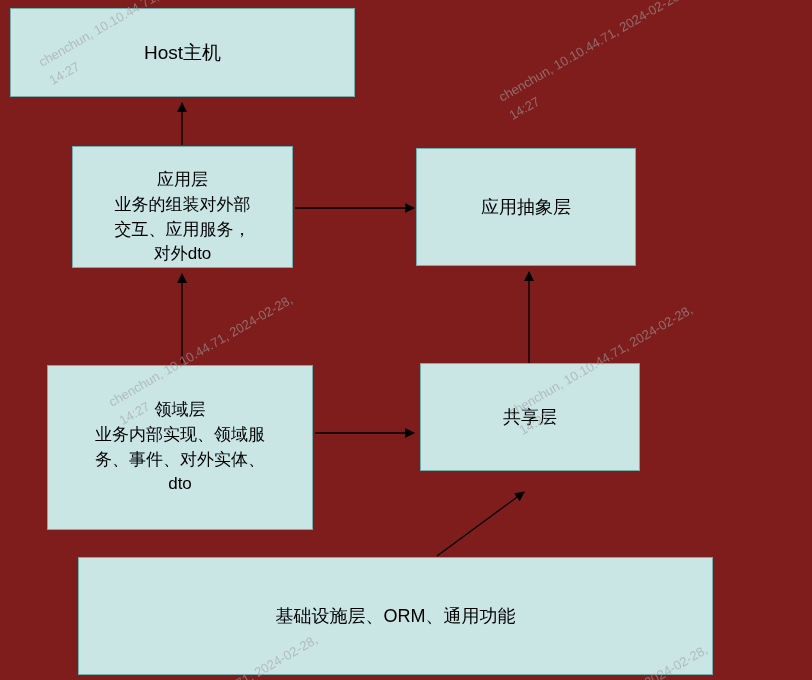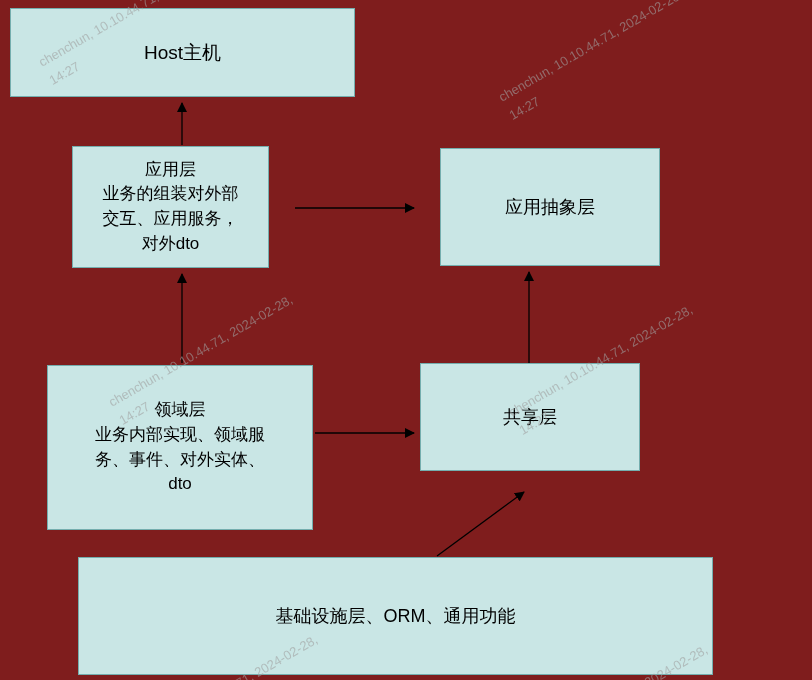--- a/index.html
+++ b/index.html
@@ -72,28 +72,28 @@
     <line x1="182" y1="363" x2="182" y2="274" stroke="#000000" stroke-width="1.3" marker-end="url(#ah)"></line>
     <line x1="315" y1="433" x2="414" y2="433" stroke="#000000" stroke-width="1.3" marker-end="url(#ah)"></line>
     <line x1="529" y1="378" x2="529" y2="272" stroke="#000000" stroke-width="1.3" marker-end="url(#ah)"></line>
     <line x1="437" y1="556" x2="524" y2="492" stroke="#000000" stroke-width="1.3" marker-end="url(#ah)"></line>
   </svg>
 
   <div class="node" style="left:10px; top:8px; width:345px; height:89px; font-size:19px;">
     <span class="label">Host主机</span>
   </div>
 
-  <div class="node" style="left:72px; top:146px; width:197px; height:122px; font-size:17px;">
+  <div class="node" style="left:72px; top:146px; width:221px; height:122px; font-size:17px;align-items:flex-end;">
     <span class="label">应用层
 业务的组装对外部
 交互、应用服务，
 对外dto</span>
   </div>
 
-  <div class="node" style="left:440px; top:148px; width:220px; height:118px; font-size:18px;">
+  <div class="node" style="left:416px; top:148px; width:220px; height:118px; font-size:18px;">
     <span class="label">应用抽象层</span>
   </div>
 
   <div class="node" style="left:47px; top:365px; width:266px; height:165px; font-size:17px;">
     <span class="label">领域层
 业务内部实现、领域服
 务、事件、对外实体、
 dto</span>
   </div>
 

